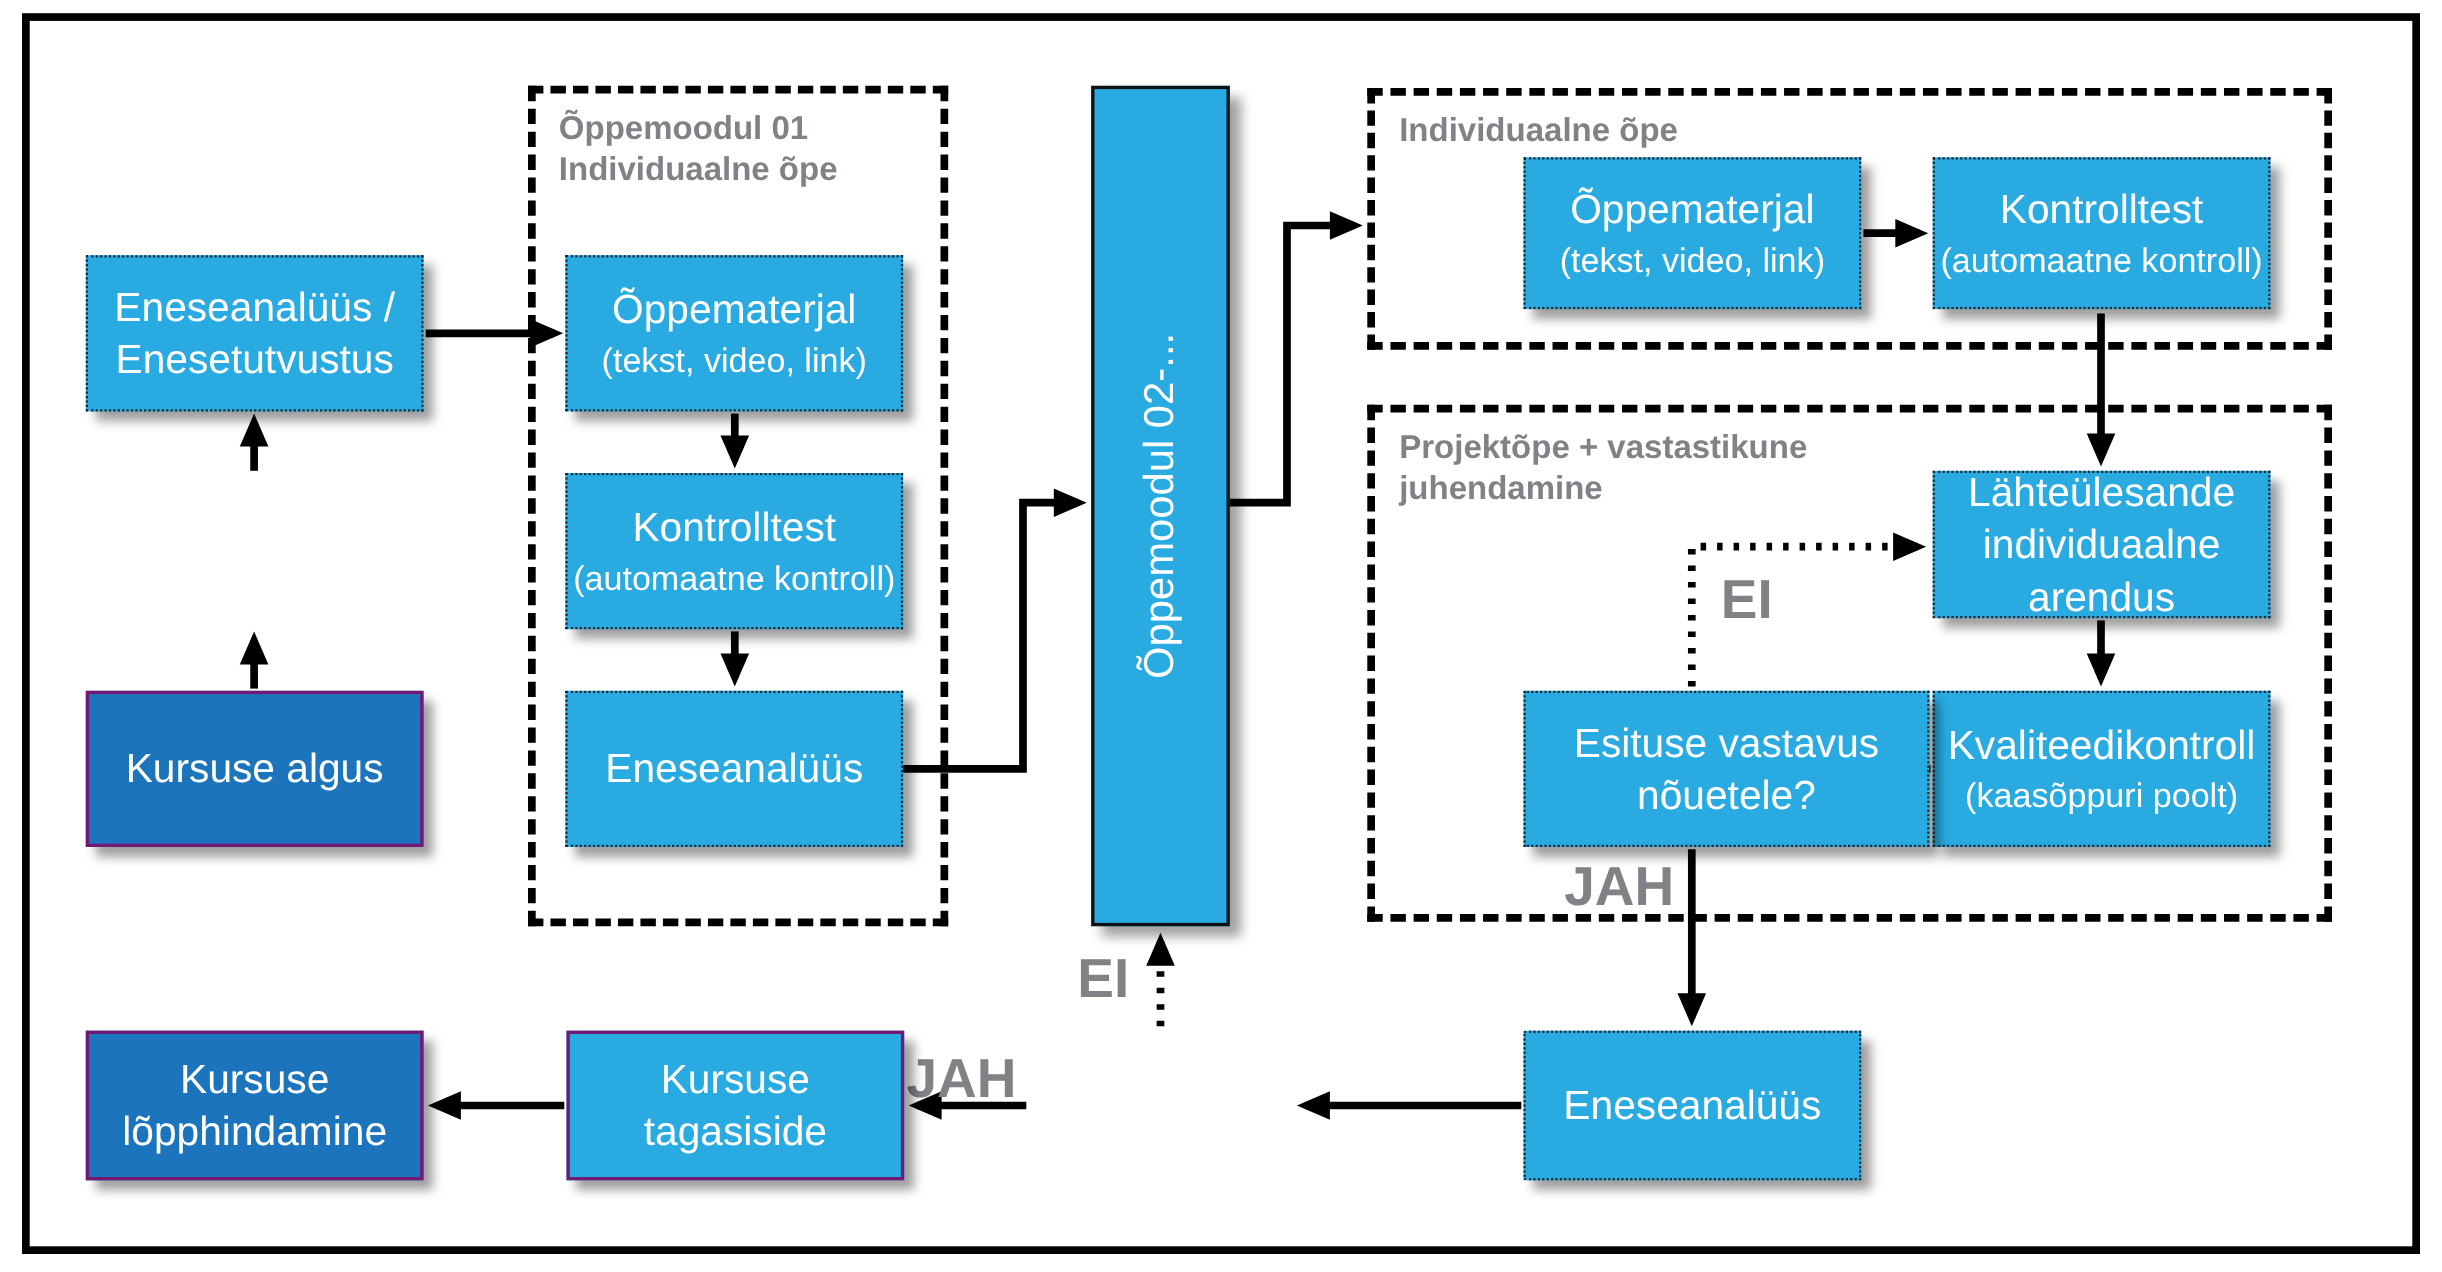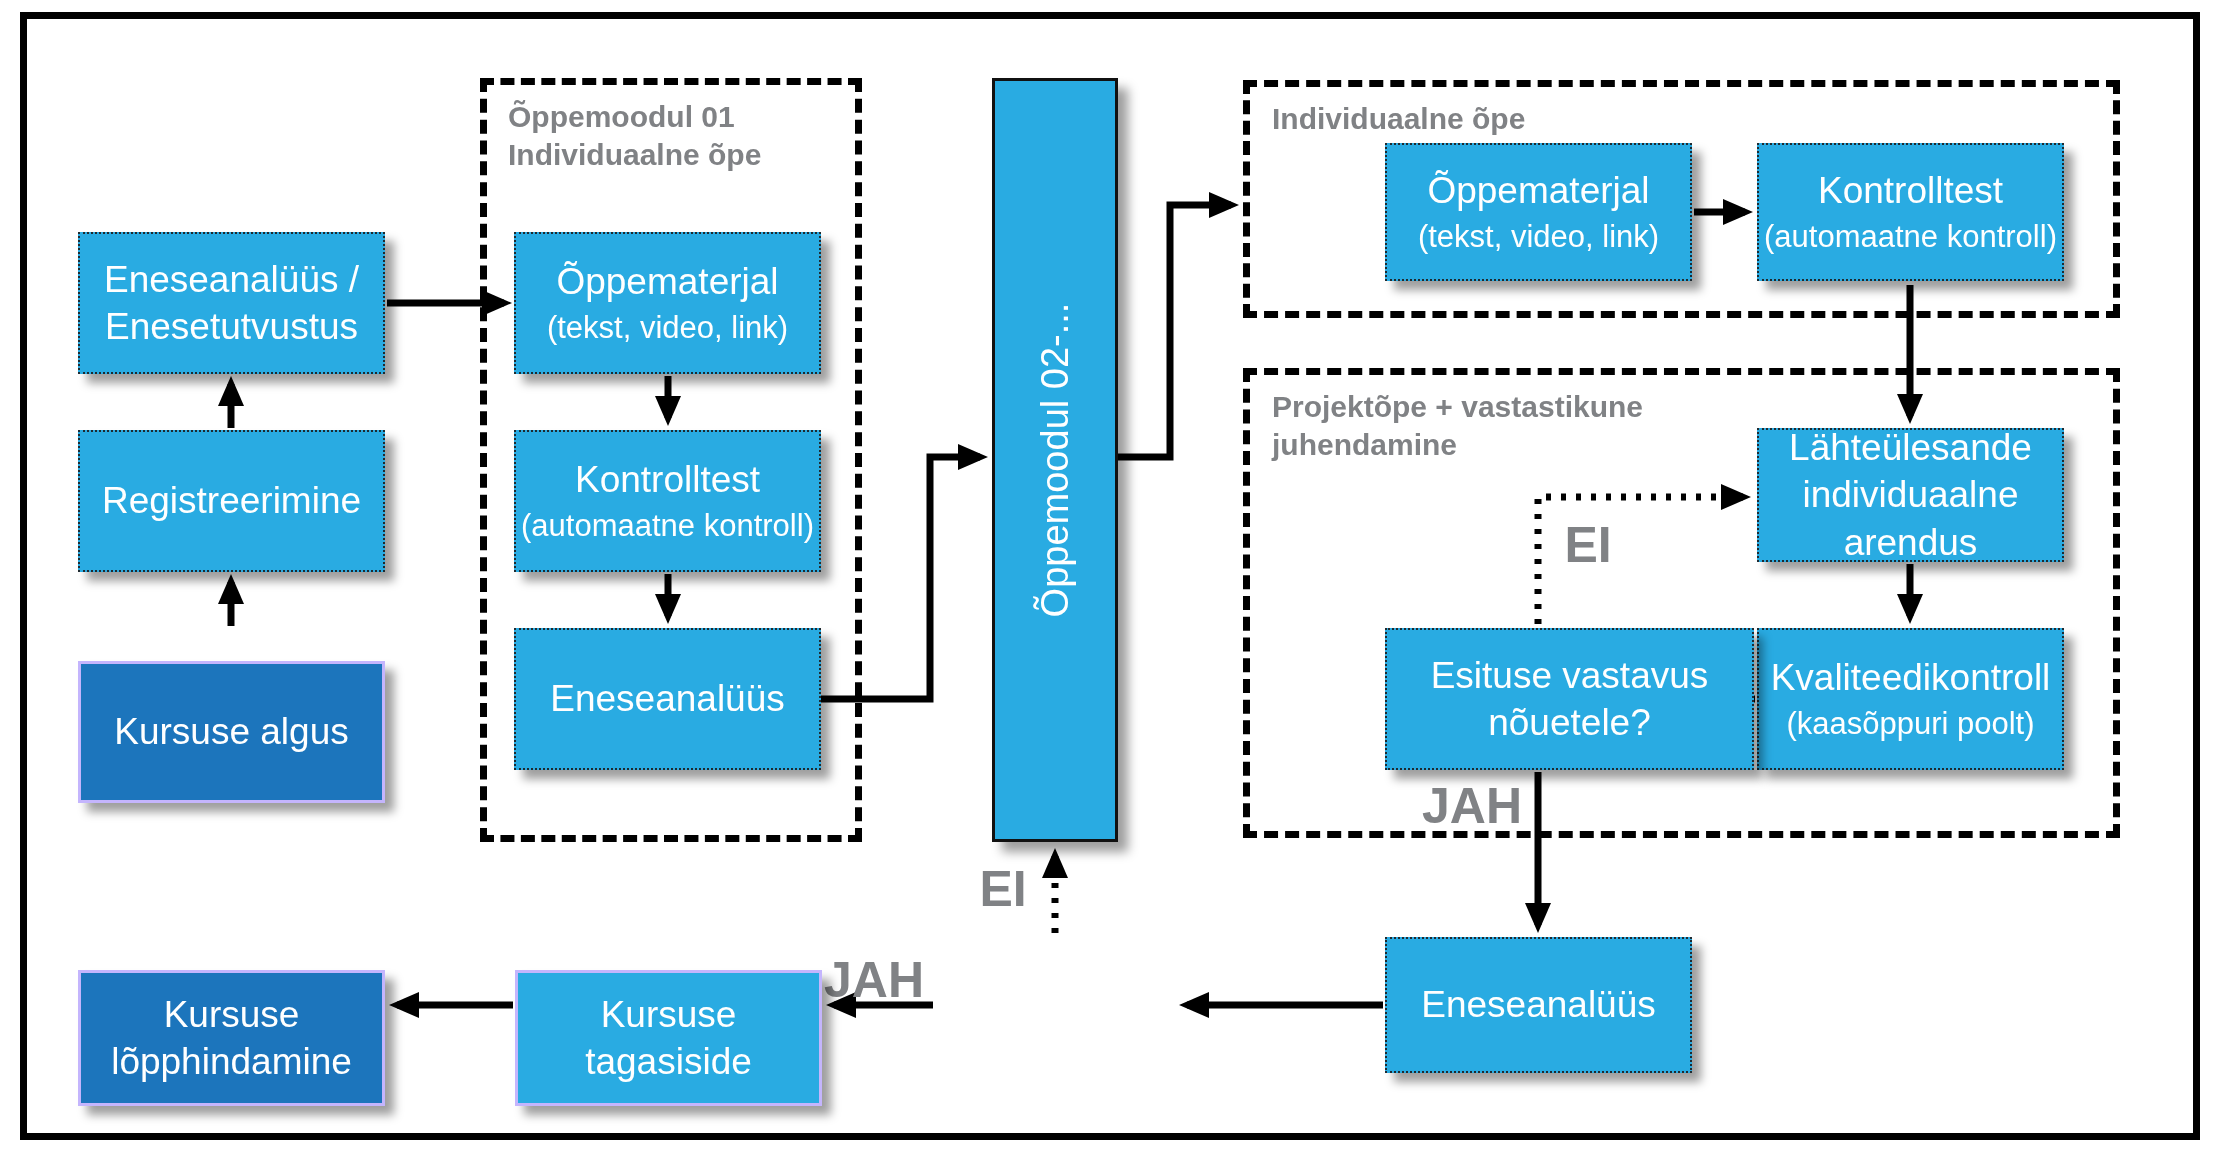--- a/index.html
+++ b/index.html
@@ -19,21 +19,21 @@
   .node{
     position:absolute;box-sizing:border-box;
     display:flex;flex-direction:column;align-items:center;justify-content:center;
     text-align:center;color:#fff;
     white-space:pre-line;
     line-height:1.28;
   }
   .blue{background:#29ABE2;}
   .dark{background:#1C75BC;}
   .dotted-border{border:2px dotted #1e2a30;box-shadow:9px 9px 9px rgba(0,0,0,0.38);}
-  .solid-border{border:3px solid #c4b5fd;box-shadow:9px 9px 9px rgba(0,0,0,0.38);margin-top:33px;}
+  .solid-border{border:3px solid #701a75;box-shadow:9px 9px 9px rgba(0,0,0,0.38);}
   .main-label{font-size:37px;}
   .sub-label{font-size:31px;margin-top:3px;}
   .dashed-container{
     position:absolute;box-sizing:border-box;background:transparent;
     border:7px dashed #000;
   }
   .container-title{
     position:absolute;color:#808285;font-weight:bold;font-size:30px;
     line-height:1.25;white-space:pre-line;
   }
@@ -87,21 +87,20 @@
       <path d="M513,1005 L397,1005" marker-end="url(#ah)"></path>
     </g>
     <g stroke="#000" stroke-width="7" fill="none" stroke-dasharray="5 10">
       <path d="M1538,624 L1538,497 L1743,497" marker-end="url(#ah)"></path>
       <path d="M1055,933 L1055,856" marker-end="url(#ah)"></path>
     </g>
   </svg>
 
   <div class="node blue dotted-border main-label" style="left:78px;top:232px;width:307px;height:142px">Eneseanalüüs /
 Enesetutvustus</div>
-  <div class="node blue dotted-border main-label" style="left:78px;top:430px;width:307px;height:142px">Registreerimine</div>
   <div class="node dark solid-border main-label" style="left:78px;top:628px;width:307px;height:142px">Kursuse algus</div>
 
   <div class="dashed-container" style="left:480px;top:78px;width:382px;height:764px"></div>
   <div class="container-title" style="left:508px;top:98px">Õppemoodul 01
 Individuaalne õpe</div>
 
   <div class="node blue dotted-border" style="left:514px;top:232px;width:307px;height:142px">
     <span class="main-label">Õppematerjal</span>
     <span class="sub-label">(tekst, video, link)</span>
   </div>

